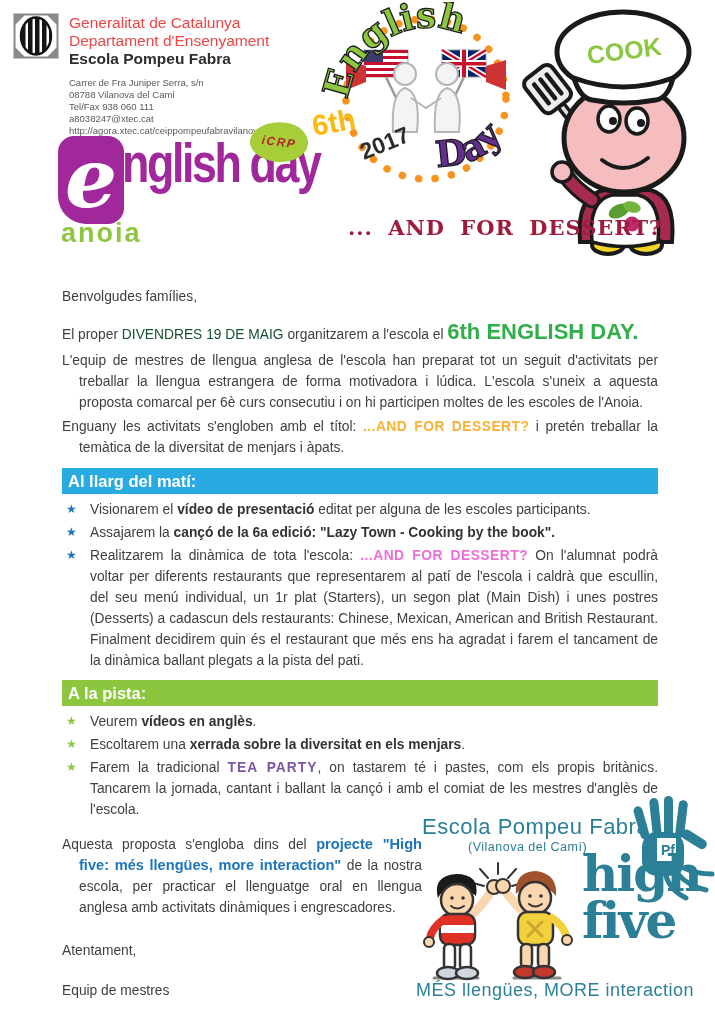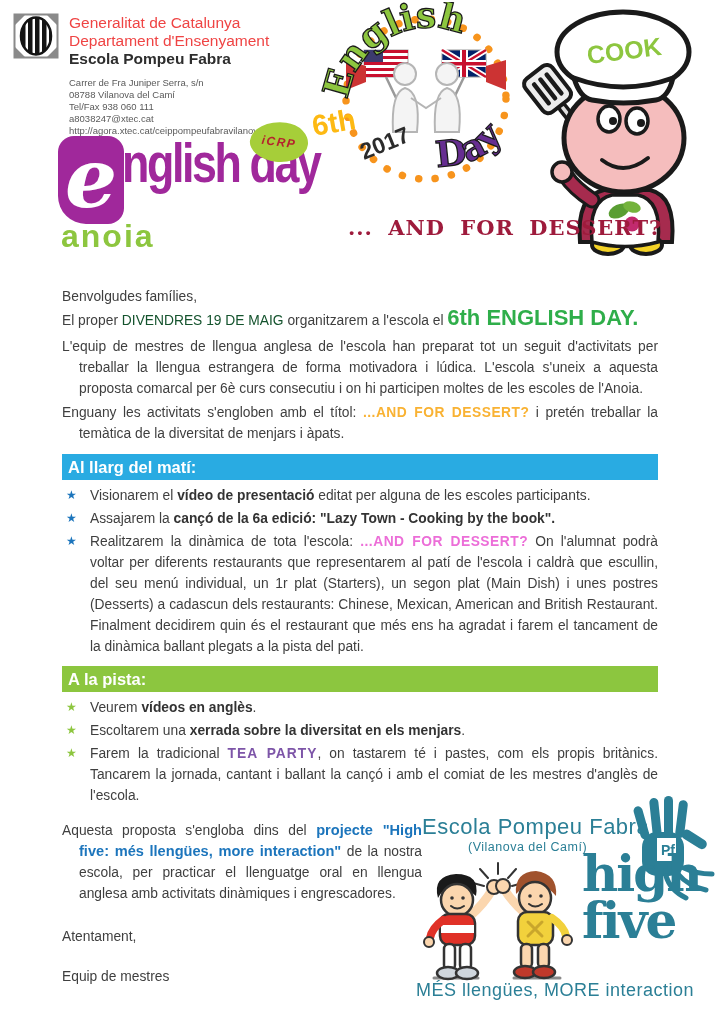--- a/index.html
+++ b/index.html
@@ -24,35 +24,35 @@
   
   .anoia-logo { position:absolute; left:58px; top:128px; width:270px; height:120px; }
   .anoia-e { position:absolute; left:0; top:8px; width:66px; height:88px; background:#a0289b;
              border-radius:16px 16px 16px 28px; color:#ffffff; text-align:center;
              font-family:"DejaVu Serif", serif; font-style:italic; font-weight:bold;
              font-size:82px; line-height:84px; }
   .anoia-rest { position:absolute; left:64px; top:2px; color:#a0289b; font-weight:bold;
                 font-size:56px; letter-spacing:-3px; white-space:nowrap;
                 transform:scaleX(0.8); transform-origin:left top; }
   .anoia-region { position:absolute; left:3px; top:90px; color:#8dc63f; font-weight:bold;
-                  font-size:32px; letter-spacing:2px; }
+                  font-size:27px; letter-spacing:2px; }
   .anoia-badge { position:absolute; left:192px; top:-6px; width:58px; height:40px;
                  background:#a6ce39; transform:rotate(7deg);
                  border-radius:58% 42% 52% 48% / 55% 48% 52% 45%;
                  display:flex; align-items:center; justify-content:center;
                  font-size:12px; font-weight:bold; color:#b5232d; letter-spacing:1.5px;
                  font-style:italic; }
   
   .dessert-tagline { position:absolute; left:348px; top:215px; width:290px;
                      font-family:"DejaVu Serif", serif; font-weight:bold; font-size:21px;
                      color:#9e1b3c; letter-spacing:1px; word-spacing:7px; white-space:nowrap; }
   
   .body { position:absolute; left:62px; top:286px; width:596px;
           font-size:13.8px; line-height:21px; text-align:justify; }
-  .salutation { text-align:left; }
+  .salutation { margin-bottom:14px; text-align:left; }
   .intro { margin-bottom:5px; text-align:left; white-space:nowrap; }
   .hang { padding-left:17px; text-indent:-17px; }
   .p-team { margin-bottom:3px; }
   .p-title { margin-bottom:10px; }
   .red-bold { color:#14532d; font-weight:normal; }
   .green-big { color:#2fae4a; font-weight:bold; font-size:22px; }
   .acc-orange { color:#f9b233; font-weight:bold; letter-spacing:0.5px; }
   .acc-magenta { color:#ec6ed8; font-weight:bold; letter-spacing:0.5px; }
   .acc-purple { color:#7d55a8; font-weight:bold; letter-spacing:1px; }
   .acc-blue { color:#1c75bc; font-weight:bold; font-size:14.6px; }

